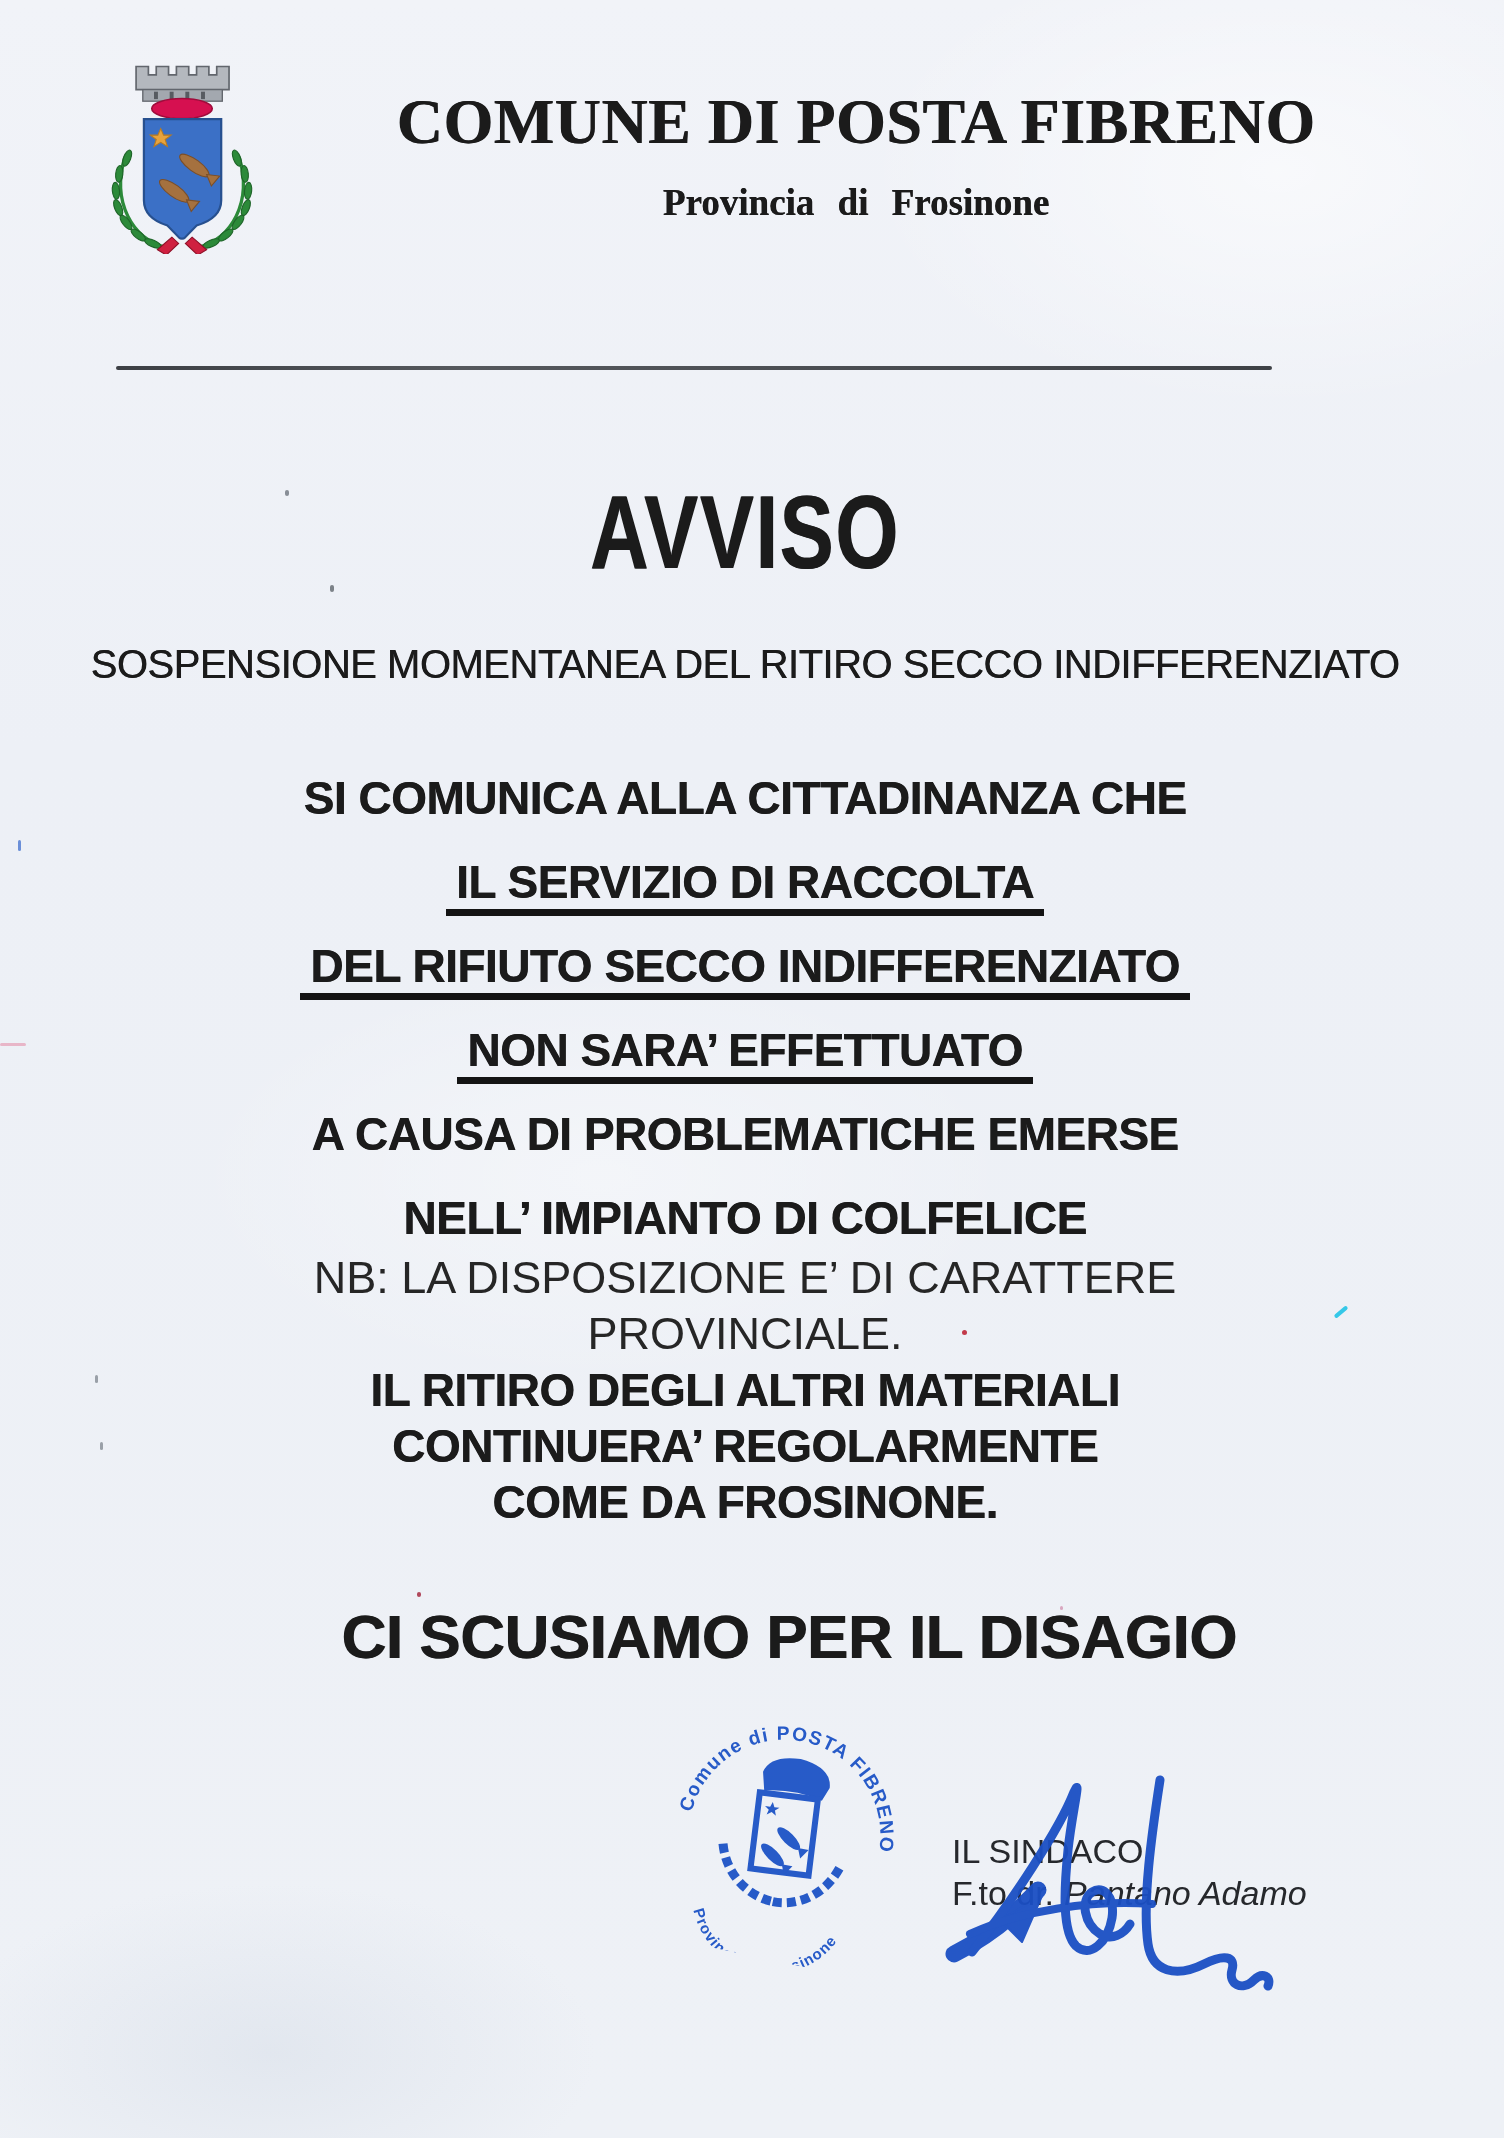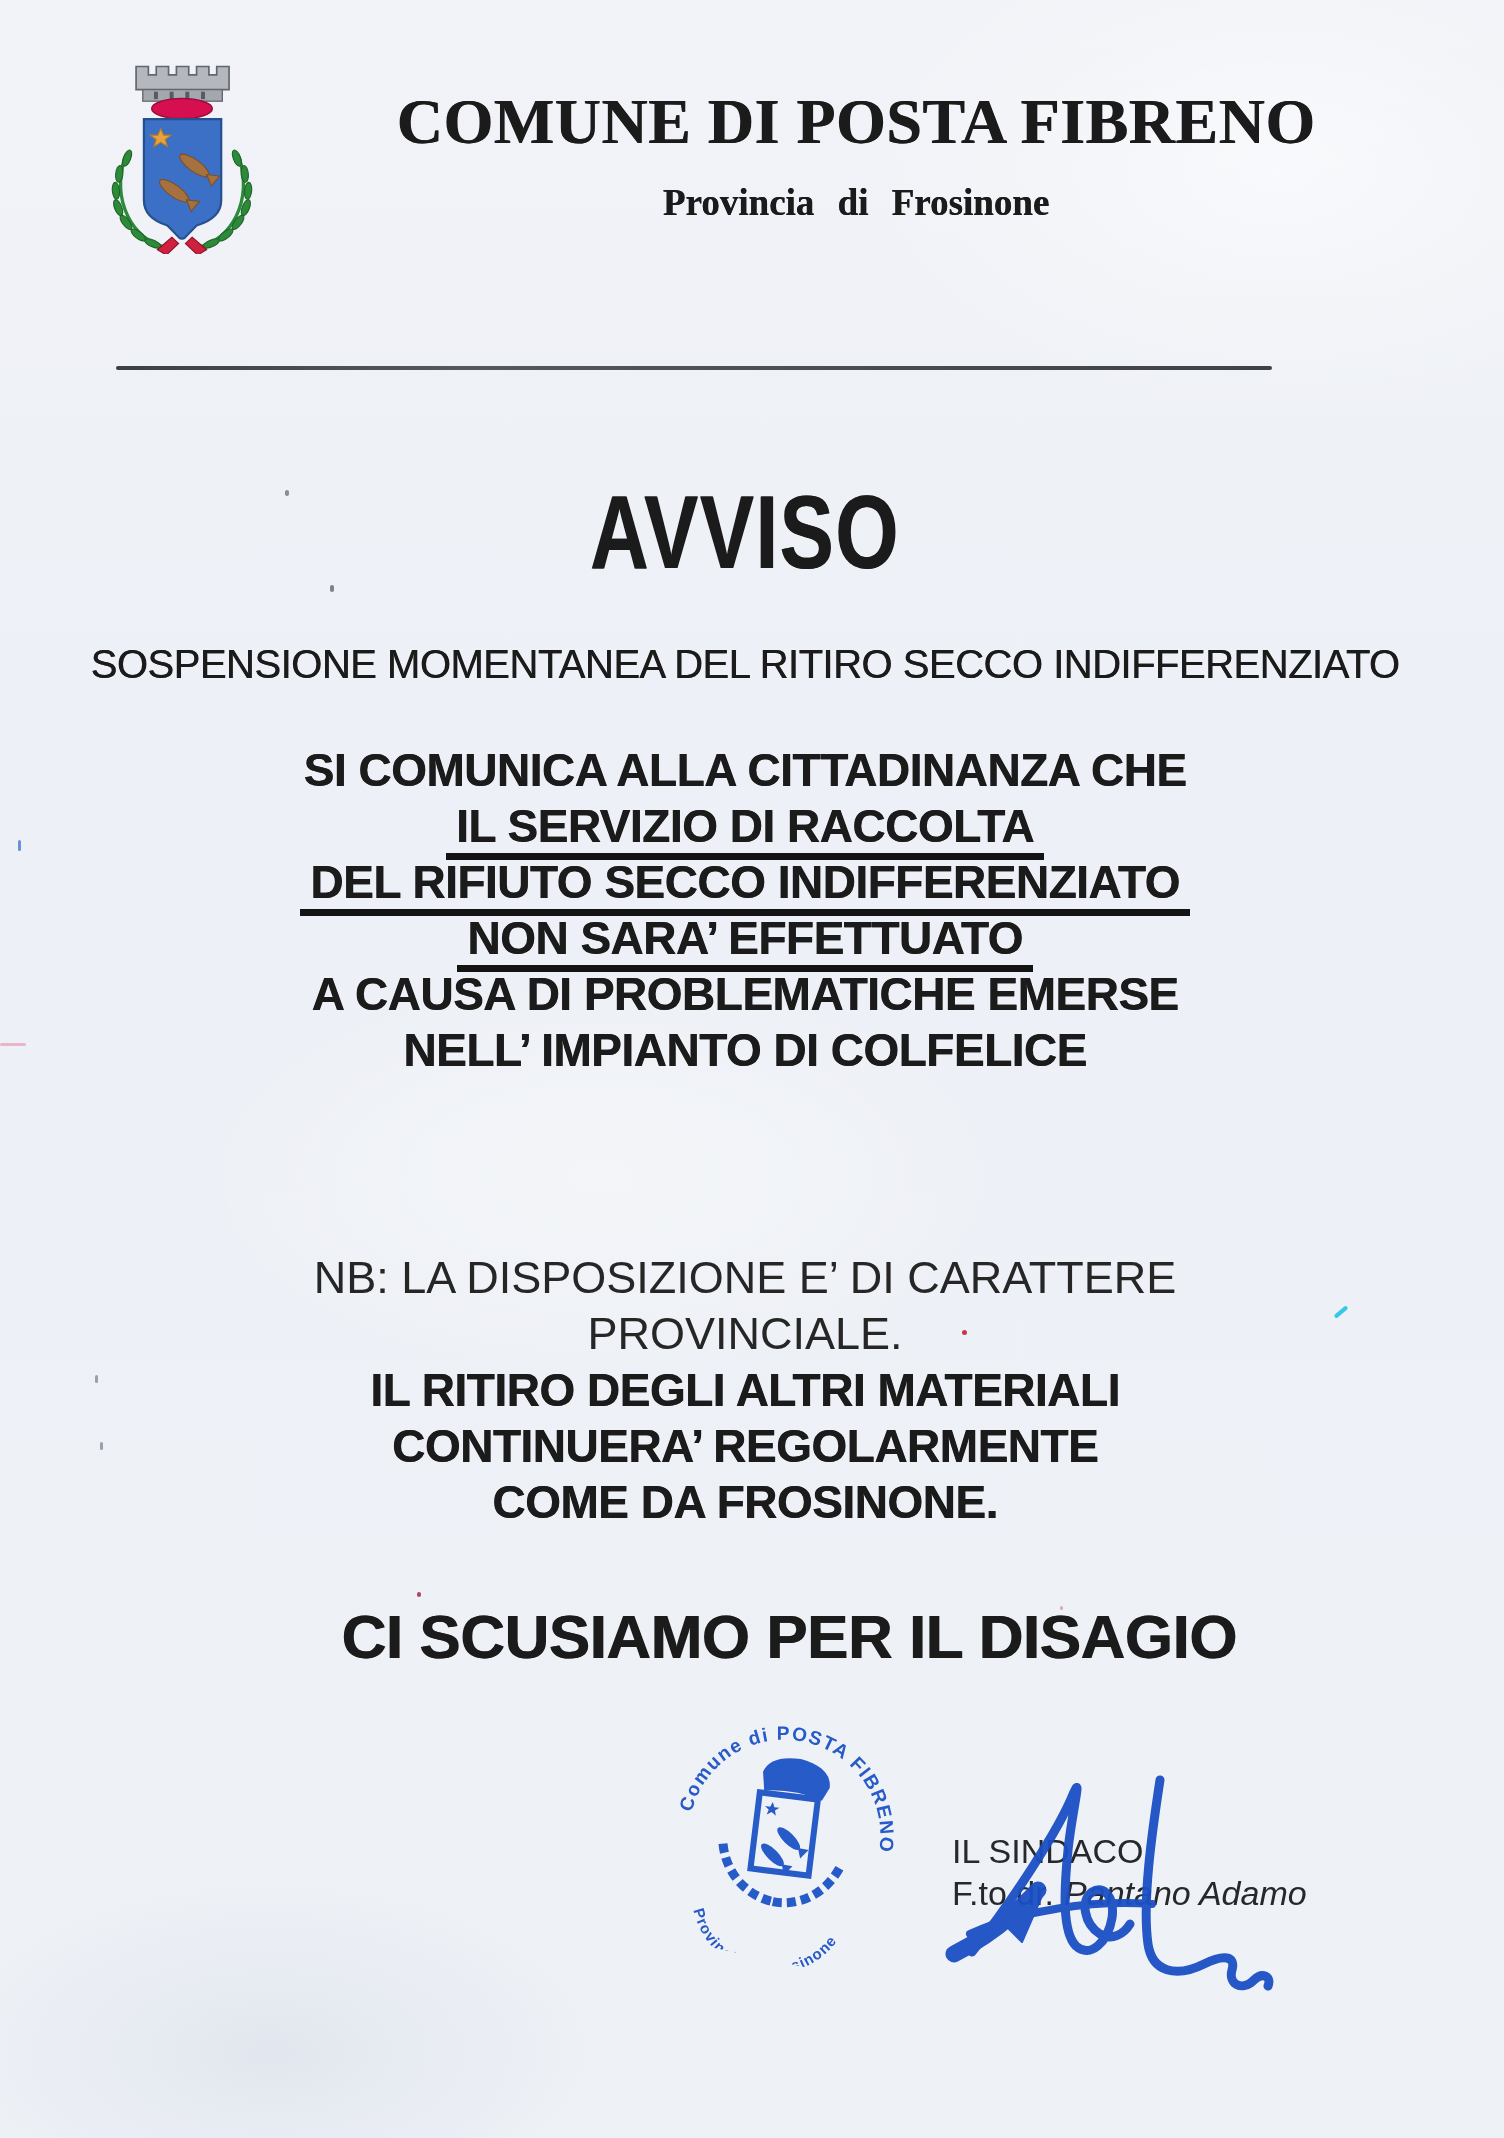--- a/index.html
+++ b/index.html
@@ -27,21 +27,21 @@
   .rule{position:absolute;left:116px;top:366px;width:1156px;height:4px;
     background:linear-gradient(90deg,#3c3f44,#55585d 30%,#3e4146);border-radius:2px;}
   
   .col{position:absolute;left:0;width:1490px;text-align:center;}
   .avviso{top:470px;font-weight:bold;font-size:104px;line-height:125px;}
   .avviso span{display:inline-block;transform:scaleX(.78);letter-spacing:2px;
     text-shadow:1px 0 0 currentColor;}
   .sosp{top:608px;font-weight:normal;font-size:40px;line-height:48px;letter-spacing:-.5px;
     text-shadow:.5px 0 0 currentColor;margin-top:32px;}
   .body-block{top:742px;font-weight:bold;font-size:46px;letter-spacing:-.5px;}
-  .body-block .line{line-height:56px;height:56px;text-shadow:.5px 0 0 currentColor;}
+  .body-block .line{line-height:56px;height:56px;text-shadow:.5px 0 0 currentColor;margin-top:28px;}
   .u{border-bottom:7px solid #141414;padding:0 10px 1px 10px;}
   .nb-block{top:1250px;font-size:46px;}
   .nb-block .line{line-height:56px;height:56px;}
   .nb-block .nb{font-weight:400;font-size:45px;color:#262626;letter-spacing:0;}
   .nb-block .b{font-weight:bold;letter-spacing:-.5px;text-shadow:.5px 0 0 currentColor;}
   .closing{top:1602px;font-weight:bold;font-size:62px;line-height:70px;letter-spacing:-.5px;
     text-shadow:.8px 0 0 currentColor;margin-left:44px;}
   
   .stamp-wrap{position:absolute;left:668px;top:1716px;width:232px;height:244px;
     transform:rotate(12deg);opacity:.95;}

